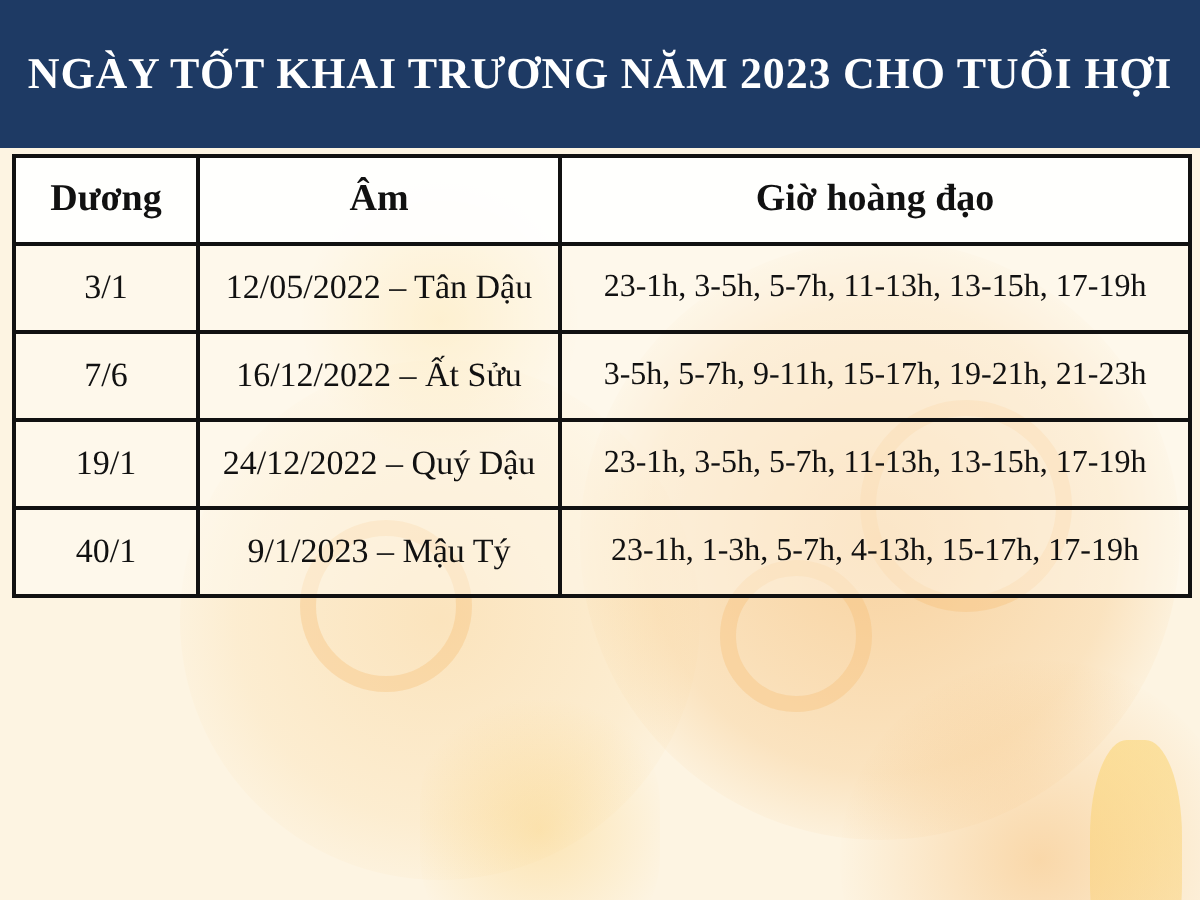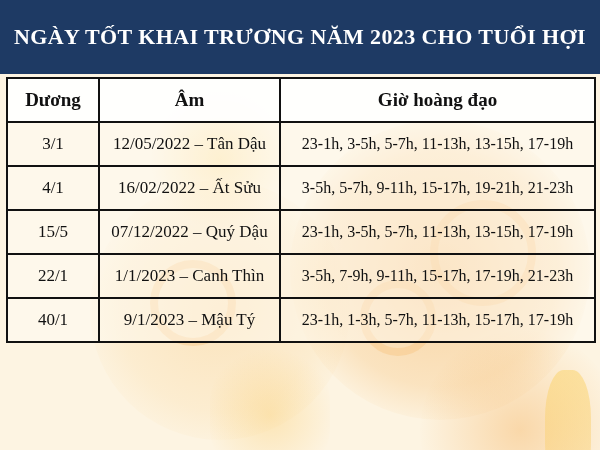--- a/index.html
+++ b/index.html
@@ -129,33 +129,28 @@
       <th>Giờ hoàng đạo</th>
     </tr>
   </thead>
   <tbody>
     <tr>
       <td>3/1</td>
       <td>12/05/2022 – Tân Dậu</td>
       <td class="hours">23-1h, 3-5h, 5-7h, 11-13h, 13-15h, 17-19h</td>
     </tr>
     <tr>
-      <td>4/1</td>
-      <td>16/02/2022 – Ất Sửu</td>
+      <td>7/6</td>
+      <td>16/12/2022 – Ất Sửu</td>
       <td class="hours">3-5h, 5-7h, 9-11h, 15-17h, 19-21h, 21-23h</td>
     </tr>
     <tr>
-      <td>15/5</td>
-      <td>07/12/2022 – Quý Dậu</td>
+      <td>19/1</td>
+      <td>24/12/2022 – Quý Dậu</td>
       <td class="hours">23-1h, 3-5h, 5-7h, 11-13h, 13-15h, 17-19h</td>
-    </tr>
-    <tr>
-      <td>22/1</td>
-      <td>1/1/2023 – Canh Thìn</td>
-      <td class="hours">3-5h, 7-9h, 9-11h, 15-17h, 17-19h, 21-23h</td>
     </tr>
     <tr>
       <td>40/1</td>
       <td>9/1/2023 – Mậu Tý</td>
-      <td class="hours">23-1h, 1-3h, 5-7h, 11-13h, 15-17h, 17-19h</td>
+      <td class="hours">23-1h, 1-3h, 5-7h, 4-13h, 15-17h, 17-19h</td>
     </tr>
   </tbody>
 </table>
 
 </body></html>

